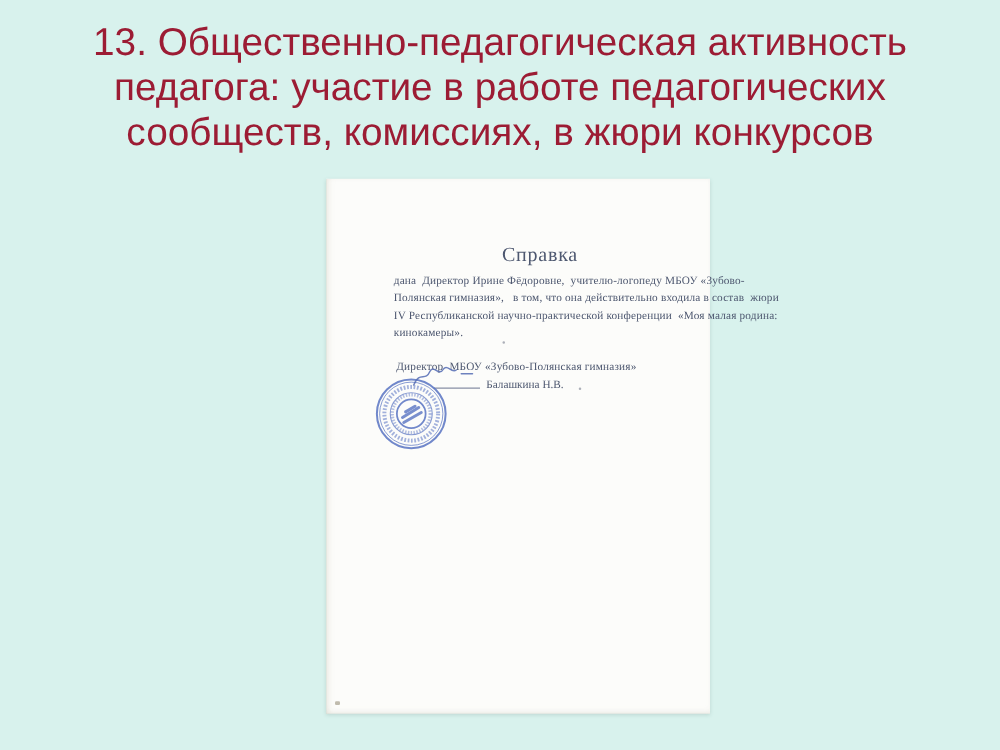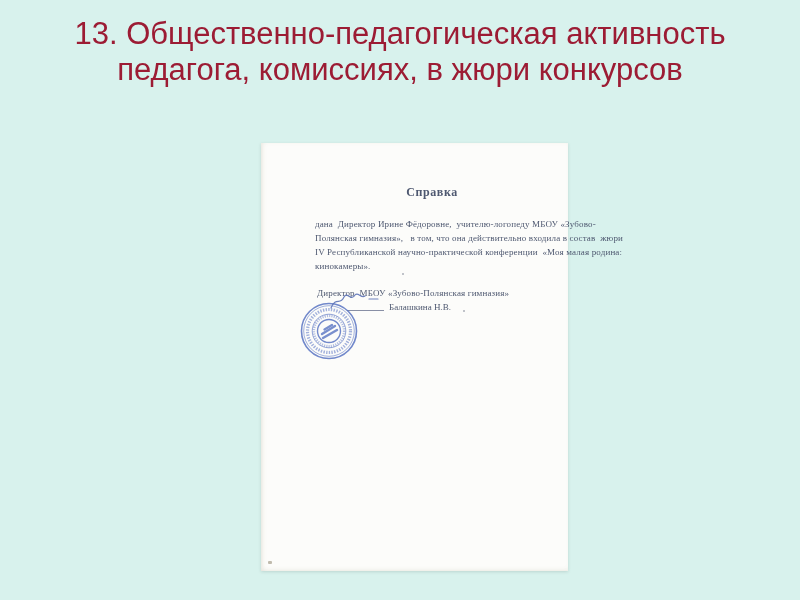--- a/index.html
+++ b/index.html
@@ -34,25 +34,24 @@
                 inset 0 -3px 5px -2px rgba(180,180,160,0.18),
                 0 1px 3px rgba(90,120,115,0.22);
   }
   .doc-text {
     color: #4e5870;
     font-family: "Liberation Serif", serif;
     filter: blur(0.3px);
   }
   .doc-heading {
     position: absolute;
-    left: 55px; top: 42px; width: 232px;
+    left: 55px; top: 53px; width: 232px;
     text-align: center;
-    font-size: 12px;
+    font-size: 16px;
     letter-spacing: 0.6px;
-    font-weight: bold;
   }
   .doc-body {
     position: absolute;
     left: 54px; top: 74px; width: 240px;
     font-size: 9px;
     line-height: 14px;
   }
   .doc-line { white-space: pre; letter-spacing: 0.15px; }
   .doc-director {
     position: absolute;
@@ -91,21 +90,22 @@
   .speck-2 { left: 202px; top: 167px; width: 2px; height: 2px; }
   .speck-3 { left: 7px; top: 418px; width: 4px; height: 3px; background: #b9b4a4; border-radius: 1px; opacity: 0.9; }
 </style>
 </head>
 <body>
 
 <div class="slide">
 
   <div class="slide-title">
     <span class="t-line">13. Общественно-педагогическая активность</span>
-    <span class="t-line">педагога, комиссиях, в жюри конкурсов</span>
+    <span class="t-line">педагога: участие в работе педагогических</span>
+    <span class="t-line">сообществ, комиссиях, в жюри конкурсов</span>
   </div>
 
   <div class="paper">
 
     <div class="doc-text doc-heading">Справка</div>
 
     <div class="doc-text doc-body">
       <div class="doc-line">дана  Директор Ирине Фёдоровне,  учителю-логопеду МБОУ «Зубово-</div>
       <div class="doc-line">Полянская гимназия»,   в том, что она действительно входила в состав  жюри</div>
       <div class="doc-line">IV Республиканской научно-практической конференции  «Моя малая родина:</div>

